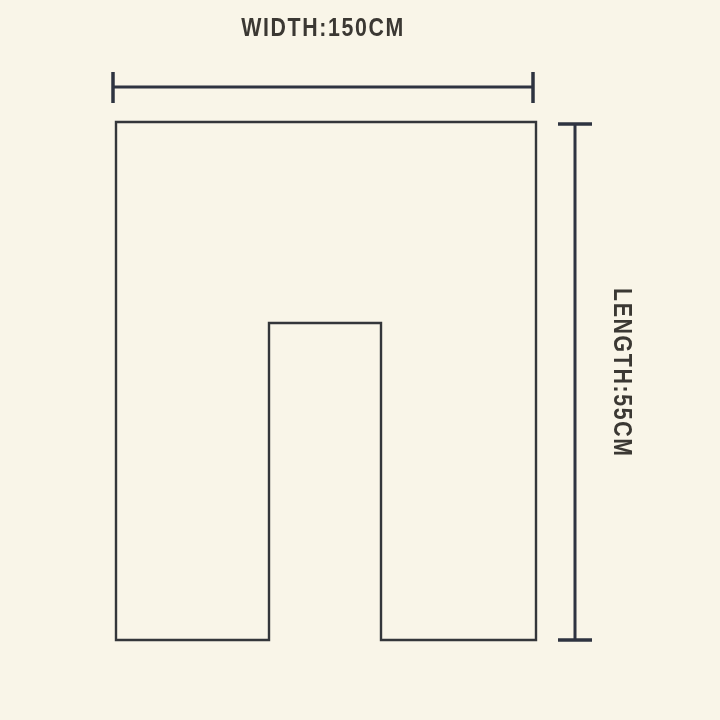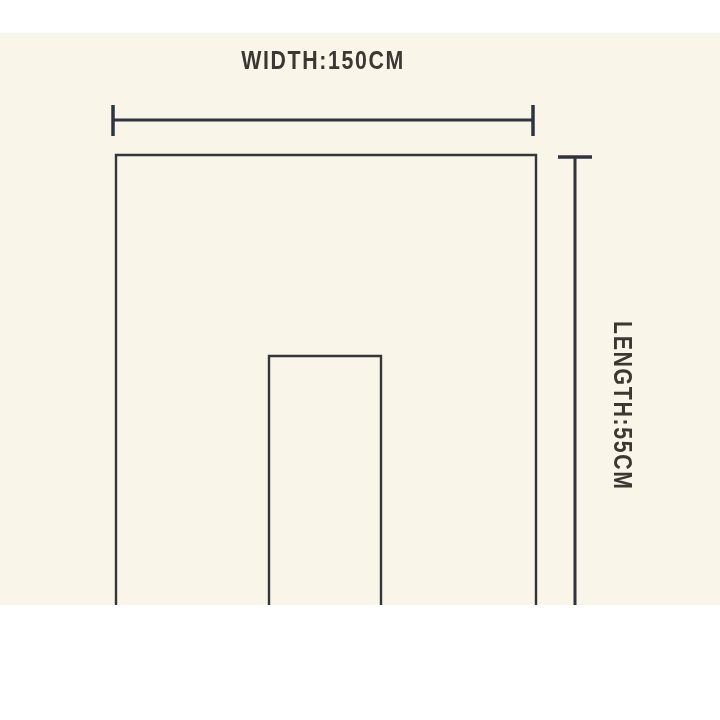--- a/index.html
+++ b/index.html
@@ -2,25 +2,24 @@
 <html><head>
 <meta charset="utf-8">
 <style>
   html, body {
     margin: 0;
     padding: 0;
   }
   .canvas {
     position: relative;
     width: 720px;
-    height: 572px;
+    height: 720px;
     background: #f9f5e8;
     overflow: hidden;
     font-family: "Liberation Sans", sans-serif;
-    margin-top: 33px;
   }
   .diagram-svg {
     position: absolute;
     left: 0;
     top: 0;
     width: 720px;
     height: 720px;
     display: block;
   }
   .dim-label {

